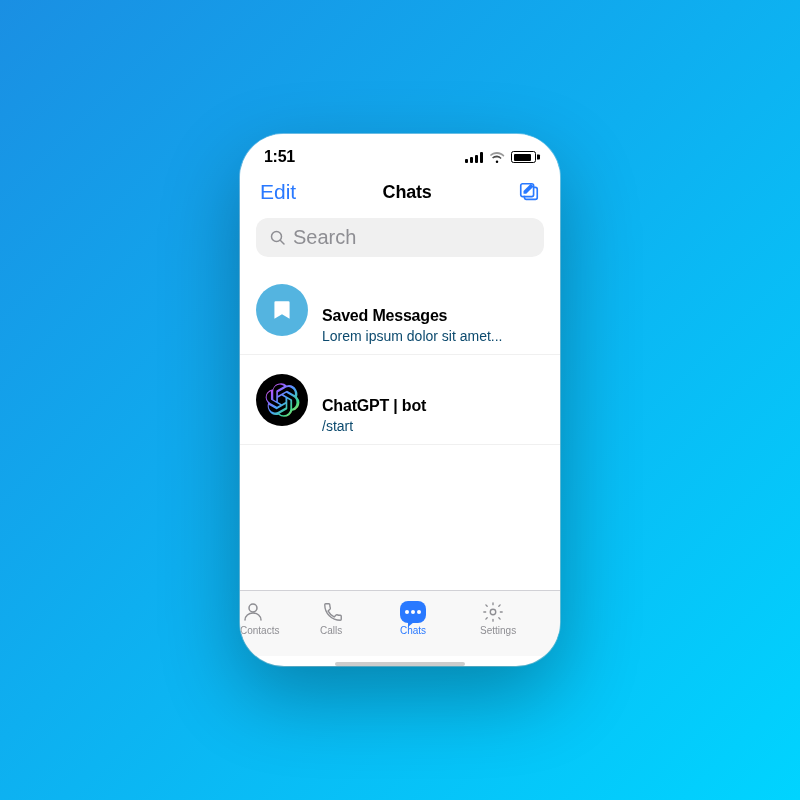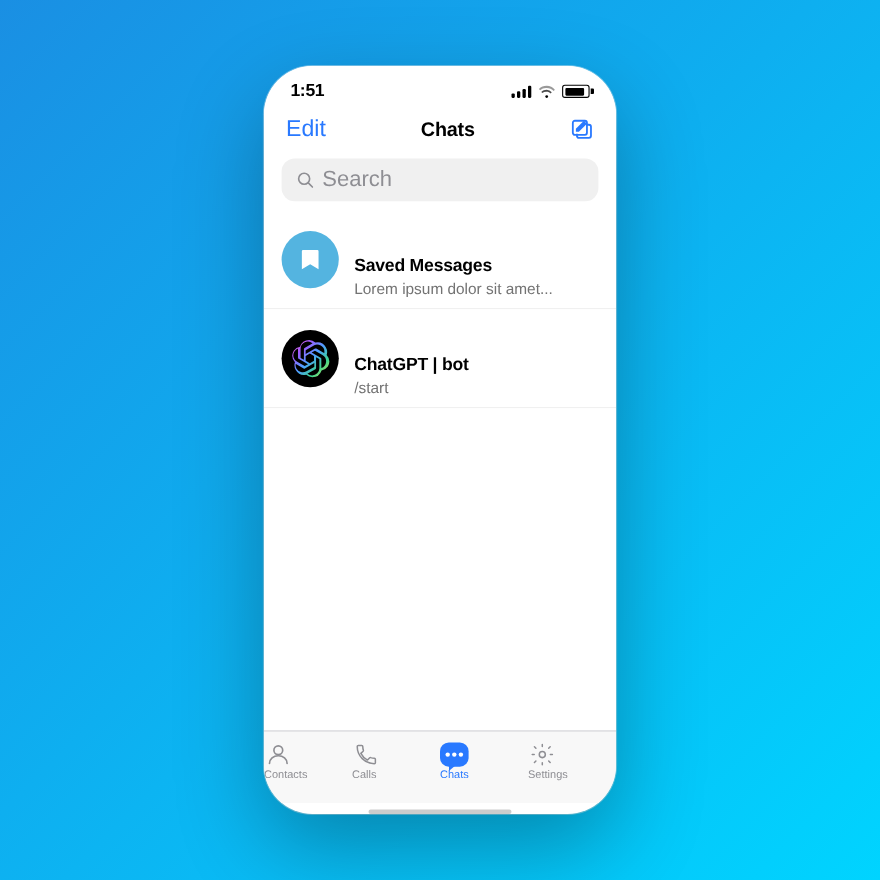--- a/index.html
+++ b/index.html
@@ -10,21 +10,21 @@
       background: linear-gradient(135deg, #1a8fe3 0%, #00d4ff 100%);
       display: flex;
       align-items: center;
       justify-content: center;
       font-family: -apple-system, BlinkMacSystemFont, 'Helvetica Neue', sans-serif;
       overflow: hidden;
     }
 
     .phone-frame {
       width: 320px;
-      height: 680px;
+      height: 532px;
       background: #ffffff;
       border-radius: 44px;
       box-shadow: 0 30px 80px rgba(0,0,0,0.3), 0 0 0 1px rgba(255,255,255,0.4);
       overflow: hidden;
       display: flex;
       flex-direction: column;
       position: relative;
     }
 
     
@@ -203,21 +203,21 @@
     .chat-name {
       font-size: 16px;
       font-weight: 600;
       color: #000;
       letter-spacing: -0.2px;
       margin-bottom: 3px;
     }
 
     .chat-preview {
       font-size: 14px;
-      color: #737373;
+      color: #0c4a6e;
       white-space: nowrap;
       overflow: hidden;
       text-overflow: ellipsis;
     }
 
     
     .tab-bar {
       background: rgba(248,248,248,0.95);
       border-top: 0.5px solid #d1d1d6;
       display: flex;

